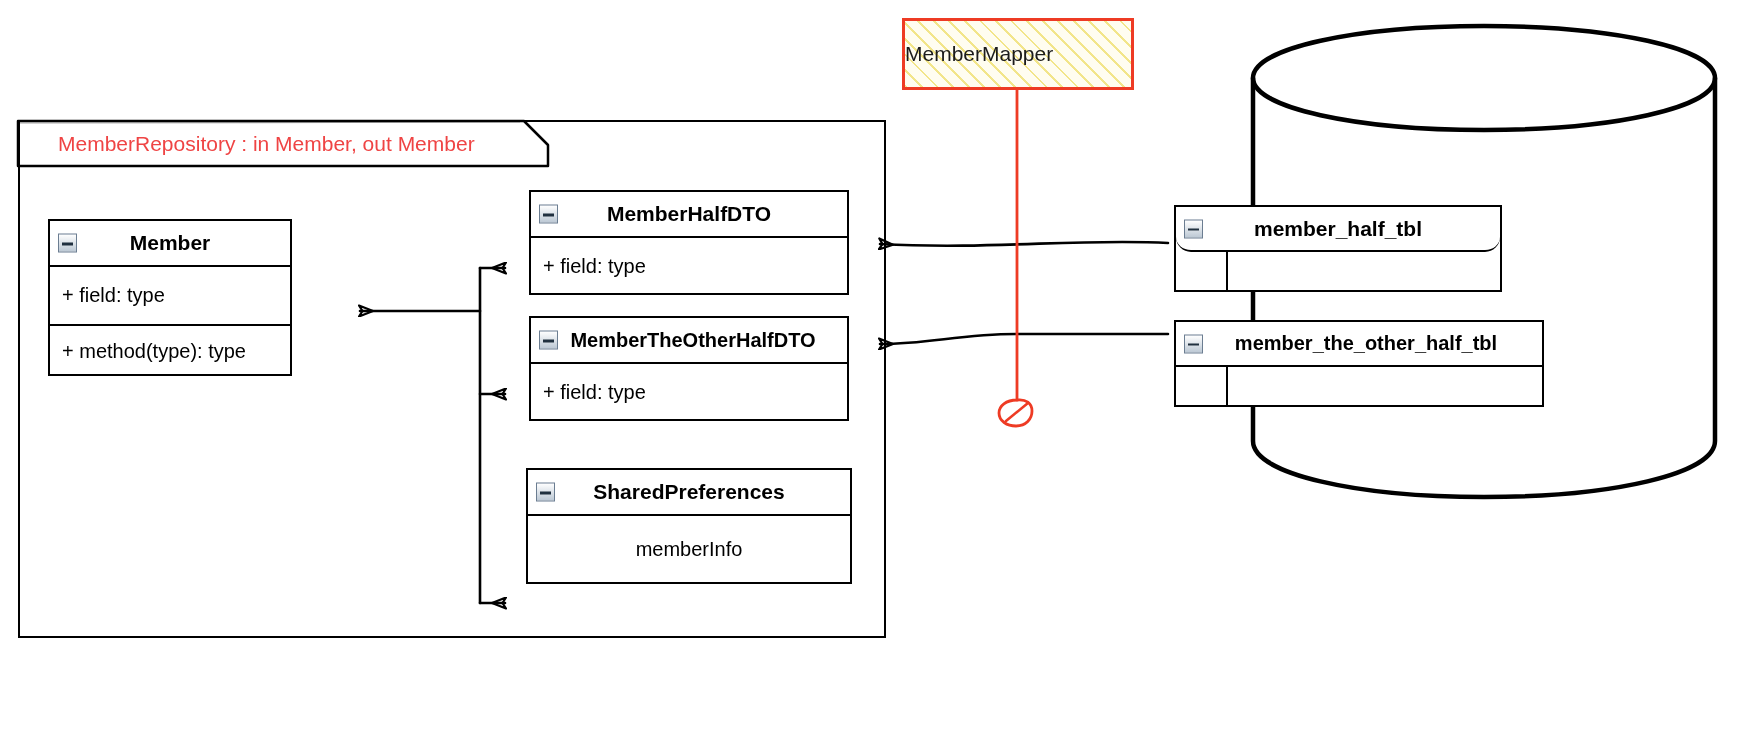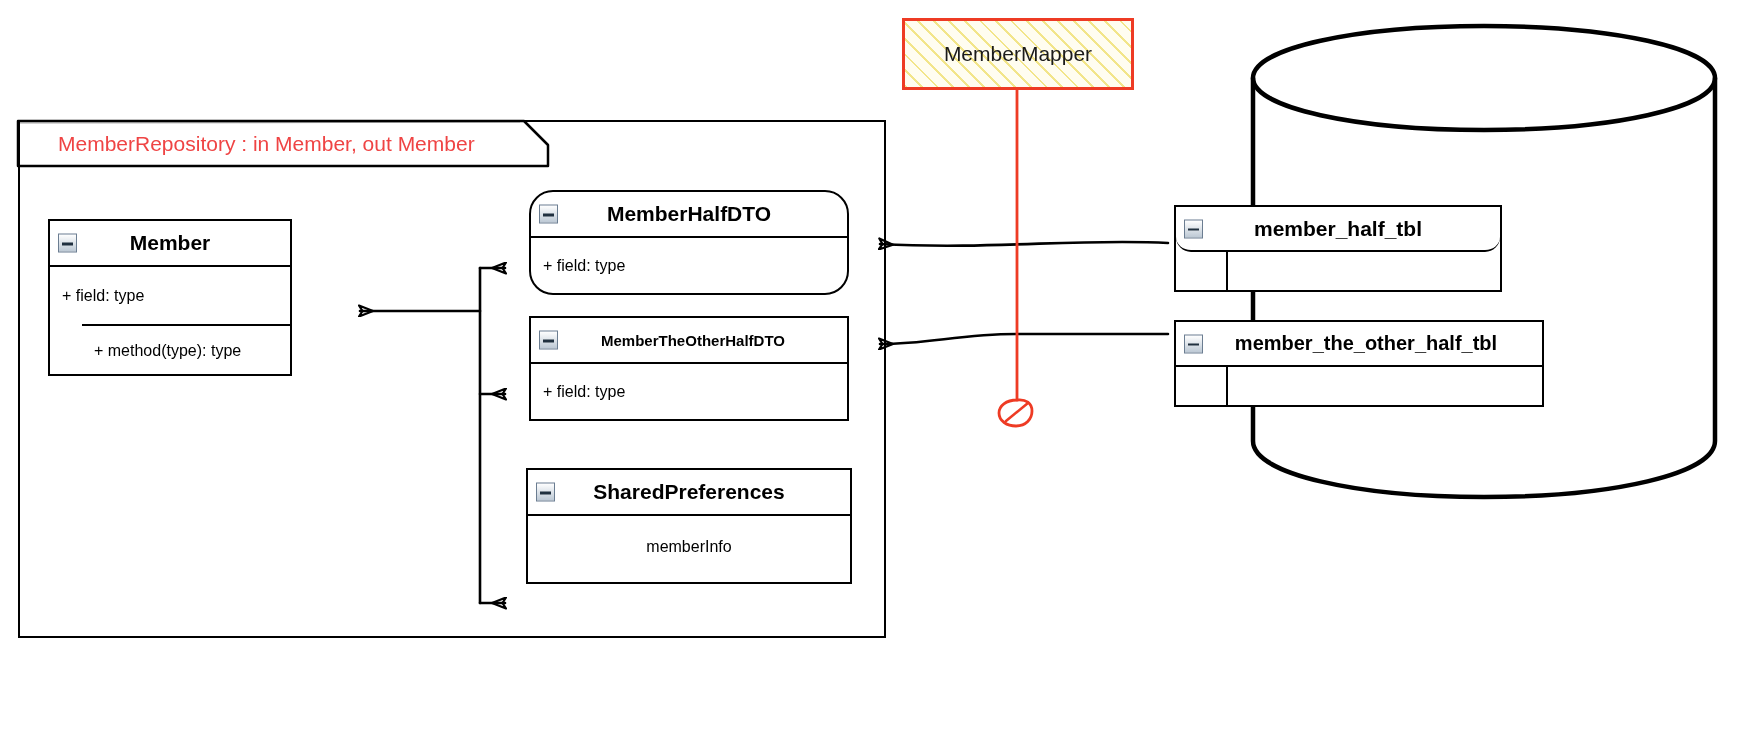--- a/index.html
+++ b/index.html
@@ -66,30 +66,29 @@
     content: "";
     position: absolute;
     left: 3px;
     top: 8px;
     width: 11px;
     height: 2.5px;
     background: #20303f;
   }
   .node .compartment {
     box-sizing: border-box;
-    font-size: 16px;
+    font-size: 20px;
     color: #000;
     padding: 0 12px;
     display: flex;
     align-items: center;
     white-space: nowrap;
   }
   .node .compartment.sep {
     border-top: 2.5px solid #000;
-    margin-left: 32px;
   }
   .node .compartment.center {
     justify-content: center;
   }
 
   
   #package-frame {
     position: absolute;
     left: 18px;
     top: 120px;
@@ -122,21 +121,21 @@
     background-color: #fffdf0;
     background-image: repeating-linear-gradient(
       45deg,
       rgba(240, 225, 120, 0.85) 0px,
       rgba(240, 225, 120, 0.85) 2px,
       rgba(255, 255, 255, 0) 2px,
       rgba(255, 255, 255, 0) 11px
     );
     display: flex;
     align-items: center;
-    justify-content: center;
+    justify-content: flex-start;
     z-index: 8;
   }
   #mapper-note .note-text {
     font-size: 21px;
     color: #1b1b1b;
   }
 </style>
 </head>
 <body>
 
@@ -207,32 +206,32 @@
 
   <div class="node" id="class-member" style="left:48px; top:219px; width:244px; height:157px;">
     <div class="title-row">
       <span class="collapse-icon"></span>
       <span class="title-text">Member</span>
     </div>
     <div class="compartment" style="height:57px;">+ field: type</div>
     <div class="compartment sep" style="height:52px;">+ method(type): type</div>
   </div>
 
-  <div class="node" id="class-member-half-dto" style="left:529px; top:190px; width:320px; height:105px;border-radius:24px;">
+  <div class="node" id="class-member-half-dto" style="left:529px; top:190px; width:320px; height:105px;">
     <div class="title-row">
       <span class="collapse-icon"></span>
       <span class="title-text">MemberHalfDTO</span>
     </div>
     <div class="compartment" style="height:56px;">+ field: type</div>
   </div>
 
   <div class="node" id="class-member-the-other-half-dto" style="left:529px; top:316px; width:320px; height:105px;">
     <div class="title-row">
       <span class="collapse-icon"></span>
-      <span class="title-text" style="font-size:15px; margin-left:8px;">MemberTheOtherHalfDTO</span>
+      <span class="title-text" style="font-size:20px; margin-left:8px;">MemberTheOtherHalfDTO</span>
     </div>
     <div class="compartment" style="height:56px;">+ field: type</div>
   </div>
 
   <div class="node" id="class-shared-preferences" style="left:526px; top:468px; width:326px; height:116px;">
     <div class="title-row">
       <span class="collapse-icon"></span>
       <span class="title-text">SharedPreferences</span>
     </div>
     <div class="compartment center" style="height:96px; align-items:flex-start; padding-top:22px;">memberInfo</div>

